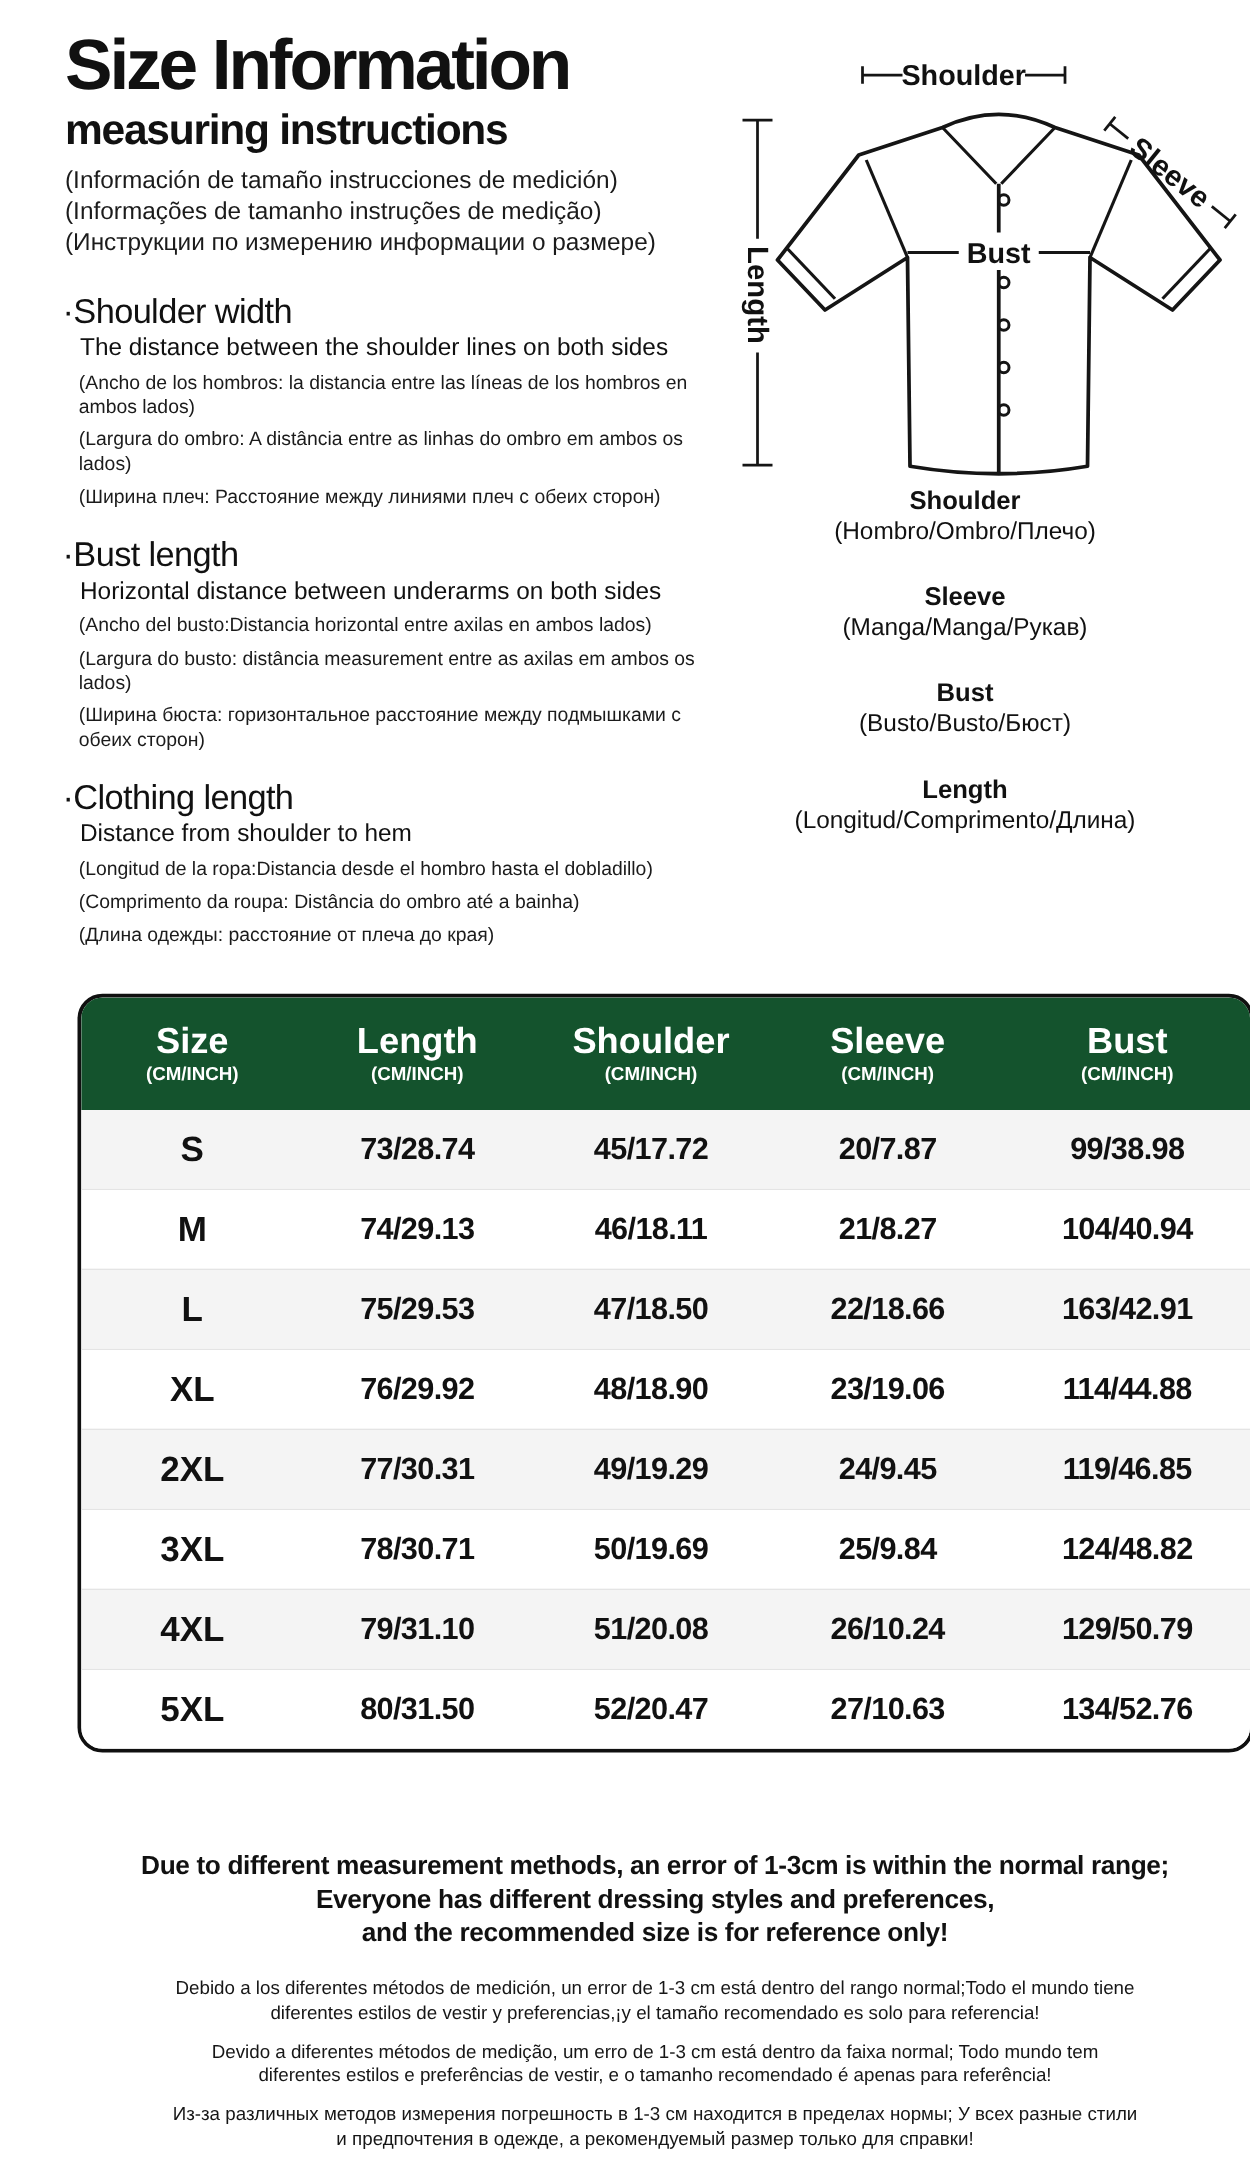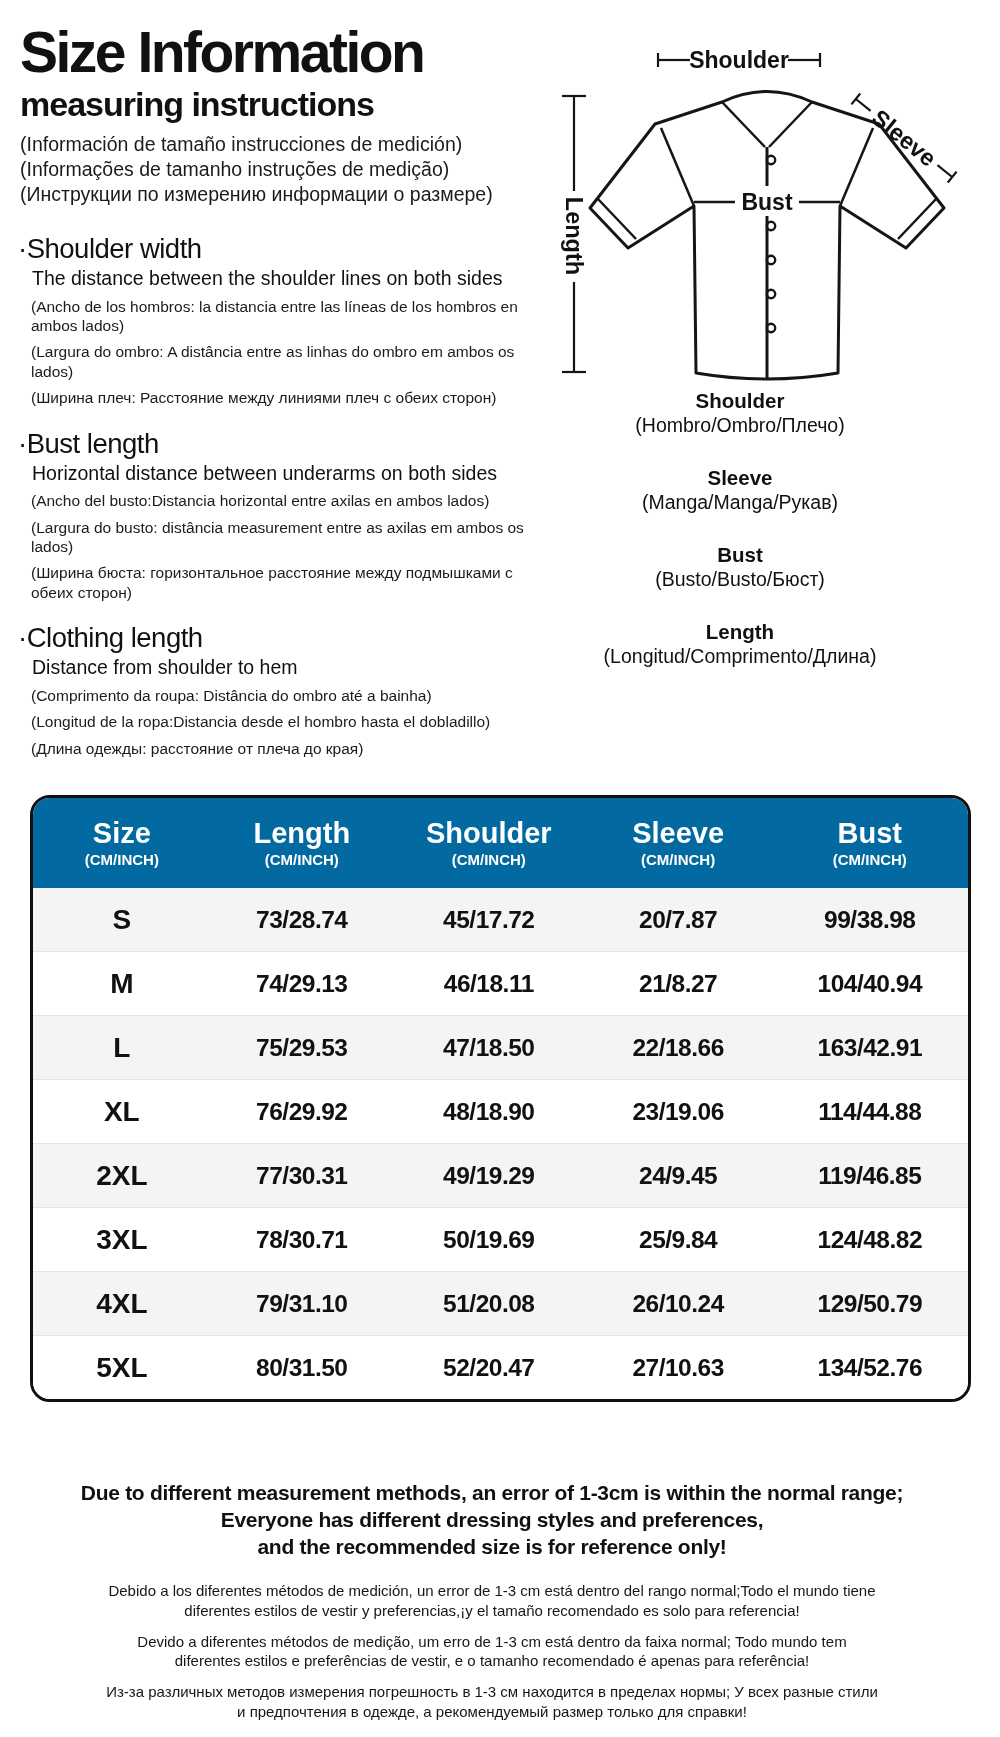--- a/index.html
+++ b/index.html
@@ -1,20 +1,20 @@
 <!DOCTYPE html>
 <html><head>
 <meta charset="utf-8">
 <style>
   html,body{margin:0;padding:0;}
   body{
     width:1000px;height:1737px;background:#ffffff;color:#111;
     font-family:"Liberation Sans", sans-serif;position:relative;overflow:hidden;
   }
-  .abs{position:absolute;}
+  .abs{position:absolute;margin-left:32px;}
 
   
   #title-block{left:20px;top:24px;width:545px;}
   .h1{font-size:57px;font-weight:bold;letter-spacing:-2.5px;line-height:1.0;}
   .h2{font-size:34px;font-weight:bold;letter-spacing:-1px;line-height:1.05;margin-top:6px;}
   .title-trans{font-size:19.5px;line-height:1.18;color:#1b1b1b;margin-top:2px;}
   .title-trans.first{margin-top:10px;}
 
   
   #sections{left:18px;top:234px;width:548px;}
@@ -30,21 +30,21 @@
   .dtext{font-family:"Liberation Sans", sans-serif;font-weight:bold;fill:#111;}
 
   
   #legend{left:505px;top:389px;width:470px;text-align:center;}
   .legend-item{margin-bottom:29px;}
   .legend-term{font-size:20.5px;font-weight:bold;line-height:1.2;}
   .legend-trans{font-size:19.5px;line-height:1.2;}
 
   
   #size-table{left:30px;top:795px;width:935px;border:3px solid #101010;border-radius:20px;overflow:hidden;background:#fff;}
-  .thead{display:grid;grid-template-columns:19% 19.5% 20.5% 20% 21%;background:#0369a1;color:#fff;height:90px;align-items:center;}
+  .thead{display:grid;grid-template-columns:19% 19.5% 20.5% 20% 21%;background:#14532d;color:#fff;height:90px;align-items:center;}
   .th{text-align:center;}
   .th-main{font-size:29px;font-weight:bold;line-height:1.05;}
   .th-sub{font-size:15px;font-weight:bold;margin-top:3px;}
   .trow{display:grid;grid-template-columns:19% 19.5% 20.5% 20% 21%;height:63px;align-items:center;text-align:center;font-weight:bold;background:#fff;}
   .trow.alt{background:#f4f4f4;}
   .trow + .trow{border-top:1px solid #e4e4e4;}
   .cell-size{font-size:28px;}
   .cell-val{font-size:24.5px;letter-spacing:-0.5px;}
 
   
@@ -77,22 +77,22 @@
   <div class="section">
     <div class="sec-head"><span>·</span><span>Bust length</span></div>
     <div class="sec-desc">Horizontal distance between underarms on both sides</div>
     <div class="sec-trans">(Ancho del busto:Distancia horizontal entre axilas en ambos lados)</div>
     <div class="sec-trans">(Largura do busto: distância measurement entre as axilas em ambos os lados)</div>
     <div class="sec-trans">(Ширина бюста: горизонтальное расстояние между подмышками с обеих сторон)</div>
   </div>
   <div class="section">
     <div class="sec-head"><span>·</span><span>Clothing length</span></div>
     <div class="sec-desc">Distance from shoulder to hem</div>
+    <div class="sec-trans">(Longitud de la ropa:Distancia desde el hombro hasta el dobladillo)</div>
     <div class="sec-trans">(Comprimento da roupa: Distância do ombro até a bainha)</div>
-    <div class="sec-trans">(Longitud de la ropa:Distancia desde el hombro hasta el dobladillo)</div>
     <div class="sec-trans">(Длина одежды: расстояние от плеча до края)</div>
   </div>
 </div>
 
 <div class="abs" id="diagram">
   <svg width="448" height="350" viewBox="0 0 448 350">
 
     <g class="sketch" stroke-width="2.2">
       <line x1="106" y1="17" x2="106" y2="31"></line>
       <line x1="106" y1="24" x2="138" y2="24"></line>

